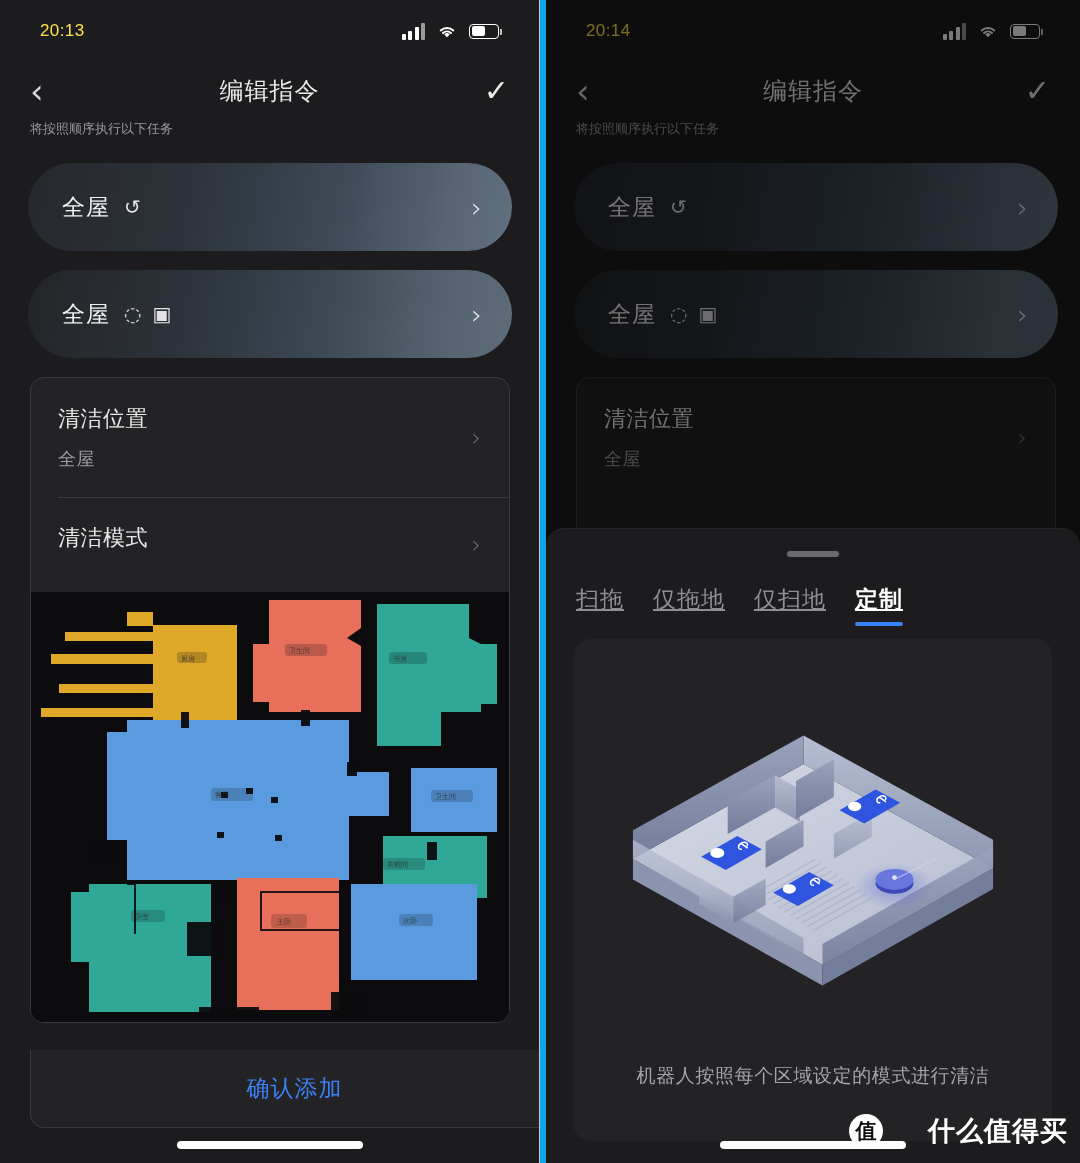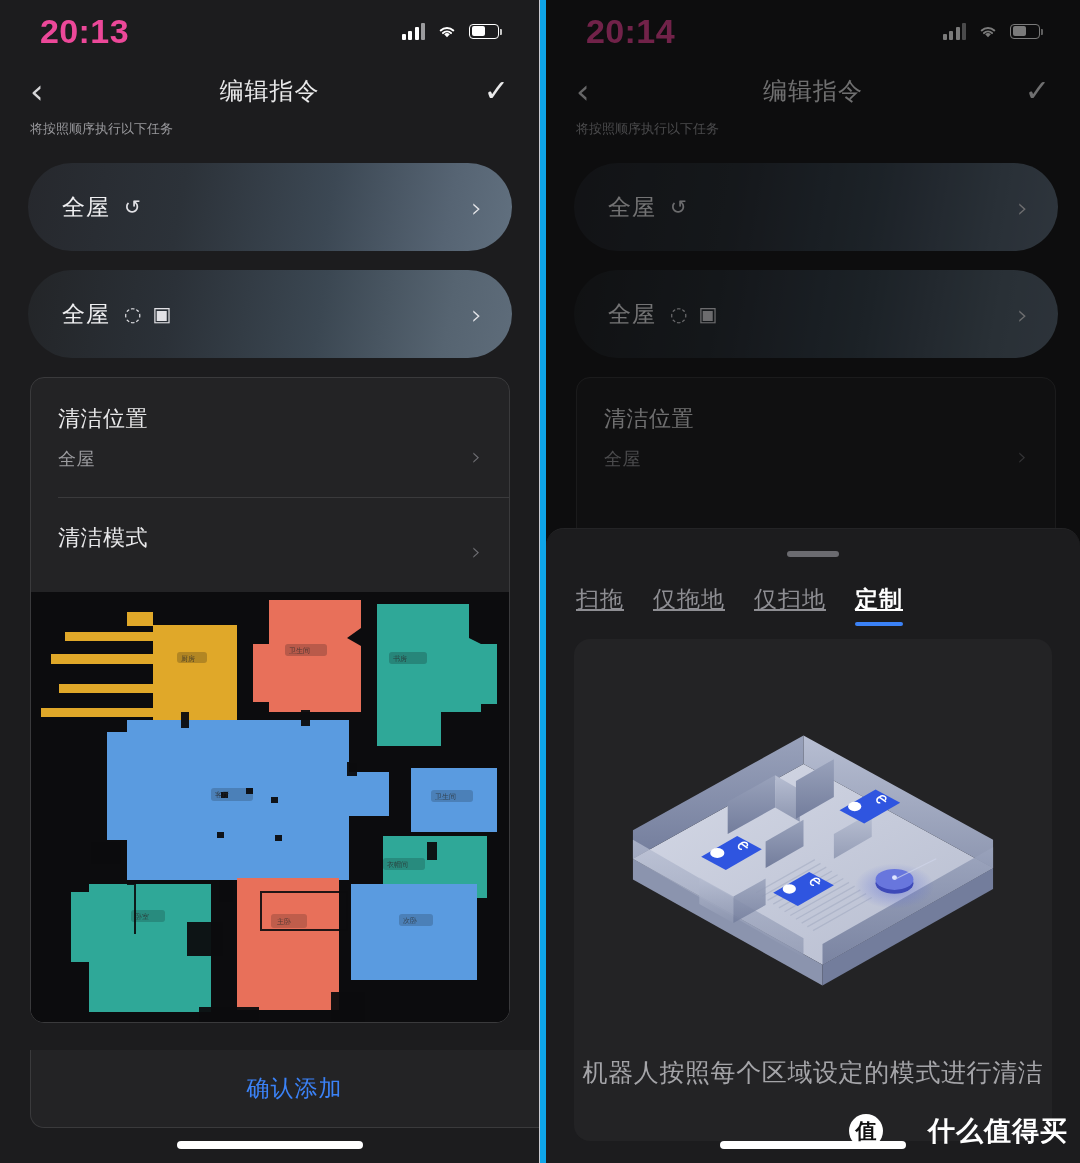--- a/index.html
+++ b/index.html
@@ -20,21 +20,21 @@
   .phone.right { border-left:6px solid #0ea5e9; }
 
   .screen { position:absolute; inset:0; background:#1c1c1e; }
 
   
   .statusbar {
     position:absolute; top:0; left:0; right:0; height:62px;
     display:flex; align-items:center; justify-content:space-between;
     padding:0 40px; background:#1c1c1e;
   }
-  .clock { color:#ec4899; font-size:34px; font-weight:bold; letter-spacing:.4px; }
+  .clock { color:#fde047; font-size:17px; font-weight:normal; letter-spacing:.4px; }
   .sb-icons { display:flex; align-items:center; gap:11px; }
   .sig { display:flex; align-items:flex-end; gap:2.5px; height:17px; }
   .sig i { width:4px; background:#fff; border-radius:1px; display:block; }
   .sig i:nth-child(1){height:6px;} .sig i:nth-child(2){height:9px;}
   .sig i:nth-child(3){height:13px;} .sig i:nth-child(4){height:17px;background:#9b9b9e;}
   .batt { width:30px; height:15px; border:1.6px solid #fff; border-radius:4px; padding:1.6px; position:relative; }
   .batt::after{content:"";position:absolute;right:-4px;top:4.2px;width:2px;height:6px;background:#fff;border-radius:0 1px 1px 0;opacity:.75;}
   .batt span{display:block;height:100%;background:#fff;border-radius:2px;}
 
   
@@ -64,21 +64,21 @@
                 color:#e2e2e6; font-size:20px; font-family:"DejaVu Sans",sans-serif; }
   .pill-chev { margin-left:auto; color:#e6e6ea; font-size:27px; font-weight:300;
                font-family:"DejaVu Sans",sans-serif; }
 
   
   .group {
     position:absolute; left:30px; top:377px; width:480px;
     border:1px solid #3a3a3c; border-radius:14px; background:#232325;
     overflow:hidden;
   }
-  .row { position:relative; display:flex; align-items:flex-end;
+  .row { position:relative; display:flex; align-items:center;
          padding:26px 28px 26px 27px; cursor:pointer; }
   .row + .row::before { content:""; position:absolute; top:0; left:27px; right:0; height:1px; background:#3a3a3c; }
   .row-txt { flex:1; }
   .row-title { color:#e8e8ea; font-size:22px; margin-bottom:13px; letter-spacing:.5px; }
   .row-val { color:#9d9da1; font-size:18px; letter-spacing:.5px; }
   .row-chev { color:#6e6e73; font-size:24px; font-weight:300; font-family:"DejaVu Sans",sans-serif; }
 
   
   .map-wrap { position:absolute; left:30px; top:620px; width:480px; height:430px;
               background:#0c0c0e; overflow:hidden; }
@@ -111,21 +111,21 @@
   .tab { position:relative; color:#8e8e93; font-size:23px; padding-bottom:11px; cursor:pointer; letter-spacing:1px;text-decoration:underline; }
   .tab.active { color:#fff; font-weight:bold; }
   .tab.active::after { content:""; position:absolute; left:0; right:0; bottom:0;
                        height:4px; border-radius:2px; background:#3b82f7; }
 
   .illus-card { position:absolute; top:110px; left:28px; right:28px; bottom:22px;
                 background:#232325; border-radius:16px; }
   .illus { position:absolute; top:26px; left:40px; right:40px; height:338px; }
   .illus svg { display:block; width:100%; height:100%; }
   .caption { position:absolute; bottom:52px; left:0; right:0; text-align:center;
-             color:#a4a4a8; font-size:25px; letter-spacing:.6px; }
+             color:#a4a4a8; font-size:19px; letter-spacing:.6px; }
 
   
   .wm { position:absolute; right:12px; bottom:14px; display:flex; align-items:center; gap:9px; z-index:40; }
   .wm-logo { width:34px; height:34px; border-radius:50%; background:#fff; color:#111;
              display:flex; align-items:center; justify-content:center; font-size:21px; font-weight:bold; }
   .wm-text { color:#fff; font-size:27px; font-weight:bold; letter-spacing:1px;margin-left:36px; }
 </style>
 </head>
 <body>
 

